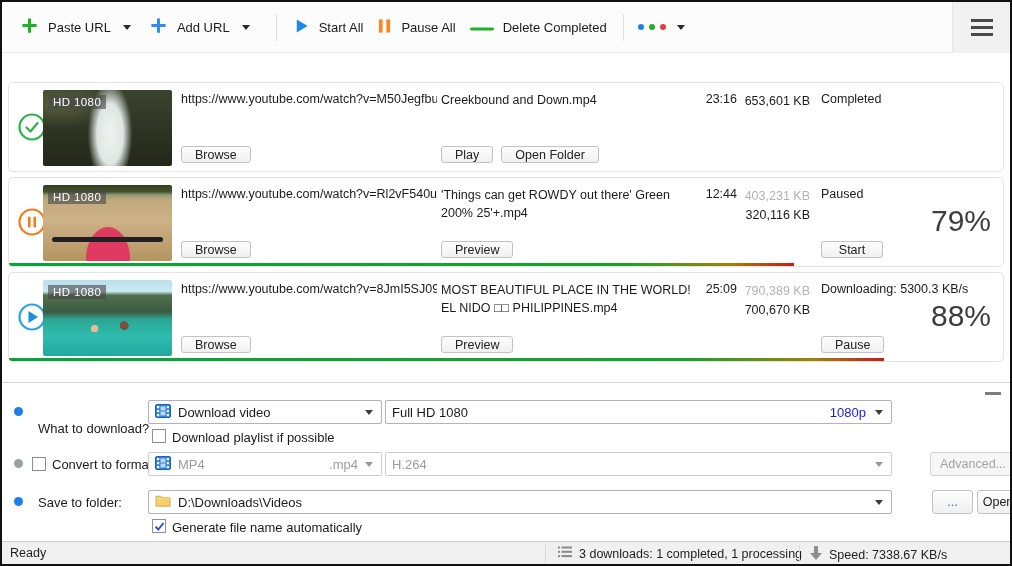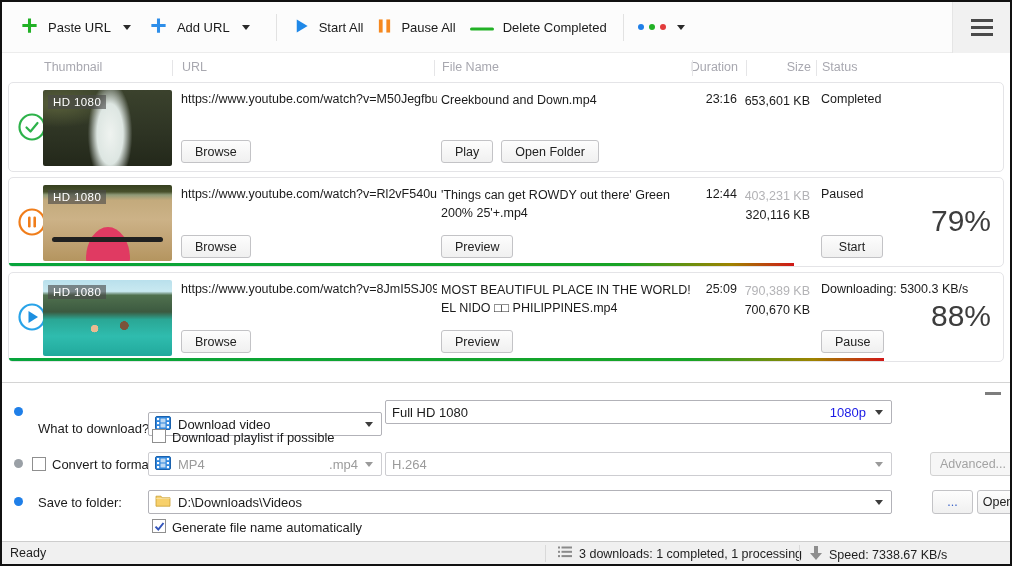--- a/index.html
+++ b/index.html
@@ -38,21 +38,21 @@
       radial-gradient(circle 6px at 40% 64%, #e9ba91 0%, #e9ba91 60%, rgba(0,0,0,0) 66%),
       radial-gradient(circle 7px at 63% 60%, #7a543a 0%, #7a543a 60%, rgba(0,0,0,0) 66%),
       linear-gradient(to bottom, #b9e0ec 0%, #c9e9f1 15%, #50704e 20%, #3c5a40 42%, #2aa795 52%, #2fbcae 74%, #21a99c 100%); }
   .row-url { position:absolute; left:172px; top:9px; width:256px; white-space:nowrap; overflow:hidden; font-size:12.5px; }
   .row-file { position:absolute; left:432px; top:9px; width:252px; line-height:1.4; font-size:12.5px; }
   .row-duration { position:absolute; left:648px; top:9px; width:80px; text-align:right; font-size:12.5px; }
   .row-size { position:absolute; left:729px; top:9px; width:72px; text-align:right; line-height:1.5; font-size:12.5px; }
   .size-total-gray { color:#b3b3b6; }
   .row-status { position:absolute; left:812px; top:9px; width:178px; font-size:12.5px; }
   .row-percent { position:absolute; right:12px; top:26px; font-size:30px; color:#3d3d3d; }
-  .btn { display:inline-flex; align-items:center; justify-content:center; height:23px; padding:0 13px; background:linear-gradient(#fdfdfd,#f0f0f0); border:1px solid #c3c3c6; border-radius:3px; font-size:12.5px; color:#222; cursor:default; }
+  .btn { display:inline-flex; align-items:center; justify-content:center; height:17px; padding:0 13px; background:linear-gradient(#fdfdfd,#f0f0f0); border:1px solid #c3c3c6; border-radius:3px; font-size:12.5px; color:#222; cursor:default; }
   .browse-btn { position:absolute; left:172px; bottom:8px; }
   .file-actions { position:absolute; left:432px; bottom:8px; display:flex; gap:8px; }
   .right-action { position:absolute; left:812px; bottom:8px; min-width:62px; }
   .progress { position:absolute; left:0; bottom:0; height:3px; border-radius:0 0 0 4px;
       background:linear-gradient(to right,#07a43c 0%,#17a426 78%,#9f8300 92%,#d01717 100%); }
 
   
   .panel-sep { position:absolute; top:380px; left:0; width:100%; height:1px; background:#d4d4d4; }
   .collapse-dash { position:absolute; top:390px; right:9px; width:16px; height:3px; background:#7d7d7d; }
   .bullet { position:absolute; width:9px; height:9px; border-radius:50%; }
@@ -121,33 +121,20 @@
       <span class="dot" style="background:#e23b3b"></span>
       <span class="tb-caret" style="margin:0 0 0 6px;"></span>
     </div>
     <div class="hamburger">
       <i></i>
         <i></i>
         <i></i>
     </div>
   </div>
 
-  <div class="list-header">
-    <span style="left:42px;">Thumbnail</span>
-    <span style="left:180px;">URL</span>
-    <span style="left:440px;">File Name</span>
-    <span style="left:656px; width:80px; text-align:right; display:inline-block;">Duration</span>
-    <span style="left:737px; width:72px; text-align:right; display:inline-block;">Size</span>
-    <span style="left:820px;">Status</span>
-    <span class="hsep" style="left:170px;"></span>
-    <span class="hsep" style="left:432px;"></span>
-    <span class="hsep" style="left:690px;"></span>
-    <span class="hsep" style="left:744px;"></span>
-    <span class="hsep" style="left:814px;"></span>
-  </div>
 
   <div class="card" style="top:80px;">
     <span class="state-icon">
       <svg width="30" height="30" viewBox="0 0 30 30">
           <circle cx="15" cy="15" r="12.5" fill="none" stroke="#2db24a" stroke-width="2.2"></circle>
           <path d="M9.5 15.5l4 4 7-8.5" fill="none" stroke="#2db24a" stroke-width="2.2" stroke-linecap="round" stroke-linejoin="round"></path>
         </svg>
     </span>
     <div class="thumb thumb1">
       <span class="hd-badge">HD 1080</span>
@@ -217,21 +204,21 @@
     <div class="row-percent">88%</div>
     <button class="btn right-action">Pause</button>
     <div class="progress" style="width: 88%;"></div>
   </div>
 
   <div class="panel-sep"></div>
   <div class="collapse-dash"></div>
 
   <span class="bullet" style="left:12px; top:405px; background:#1f7fe8;"></span>
   <span class="opt-label" style="left:36px; top:403px;margin-top:16px;">What to download?</span>
-  <div class="combo" style="left:146px; top:398px; width:234px;margin-top:12px;">
+  <div class="combo" style="left:146px; top:398px; width:234px;">
     <span><svg width="16" height="14" viewBox="0 0 16 14">
           <rect x="0.5" y="0.5" width="15" height="13" rx="1.5" fill="#2f86dd" stroke="#1c62ad"></rect>
           <rect x="2" y="2" width="2.2" height="2.2" fill="#fff"></rect>
           <rect x="2" y="6" width="2.2" height="2.2" fill="#fff"></rect>
           <rect x="2" y="10" width="2.2" height="2.2" fill="#fff"></rect>
           <rect x="11.8" y="2" width="2.2" height="2.2" fill="#fff"></rect>
           <rect x="11.8" y="6" width="2.2" height="2.2" fill="#fff"></rect>
           <rect x="11.8" y="10" width="2.2" height="2.2" fill="#fff"></rect>
           <rect x="5.5" y="2.5" width="5" height="4" fill="#bcd8f2"></rect>
           <rect x="5.5" y="7.5" width="5" height="4" fill="#bcd8f2"></rect>

